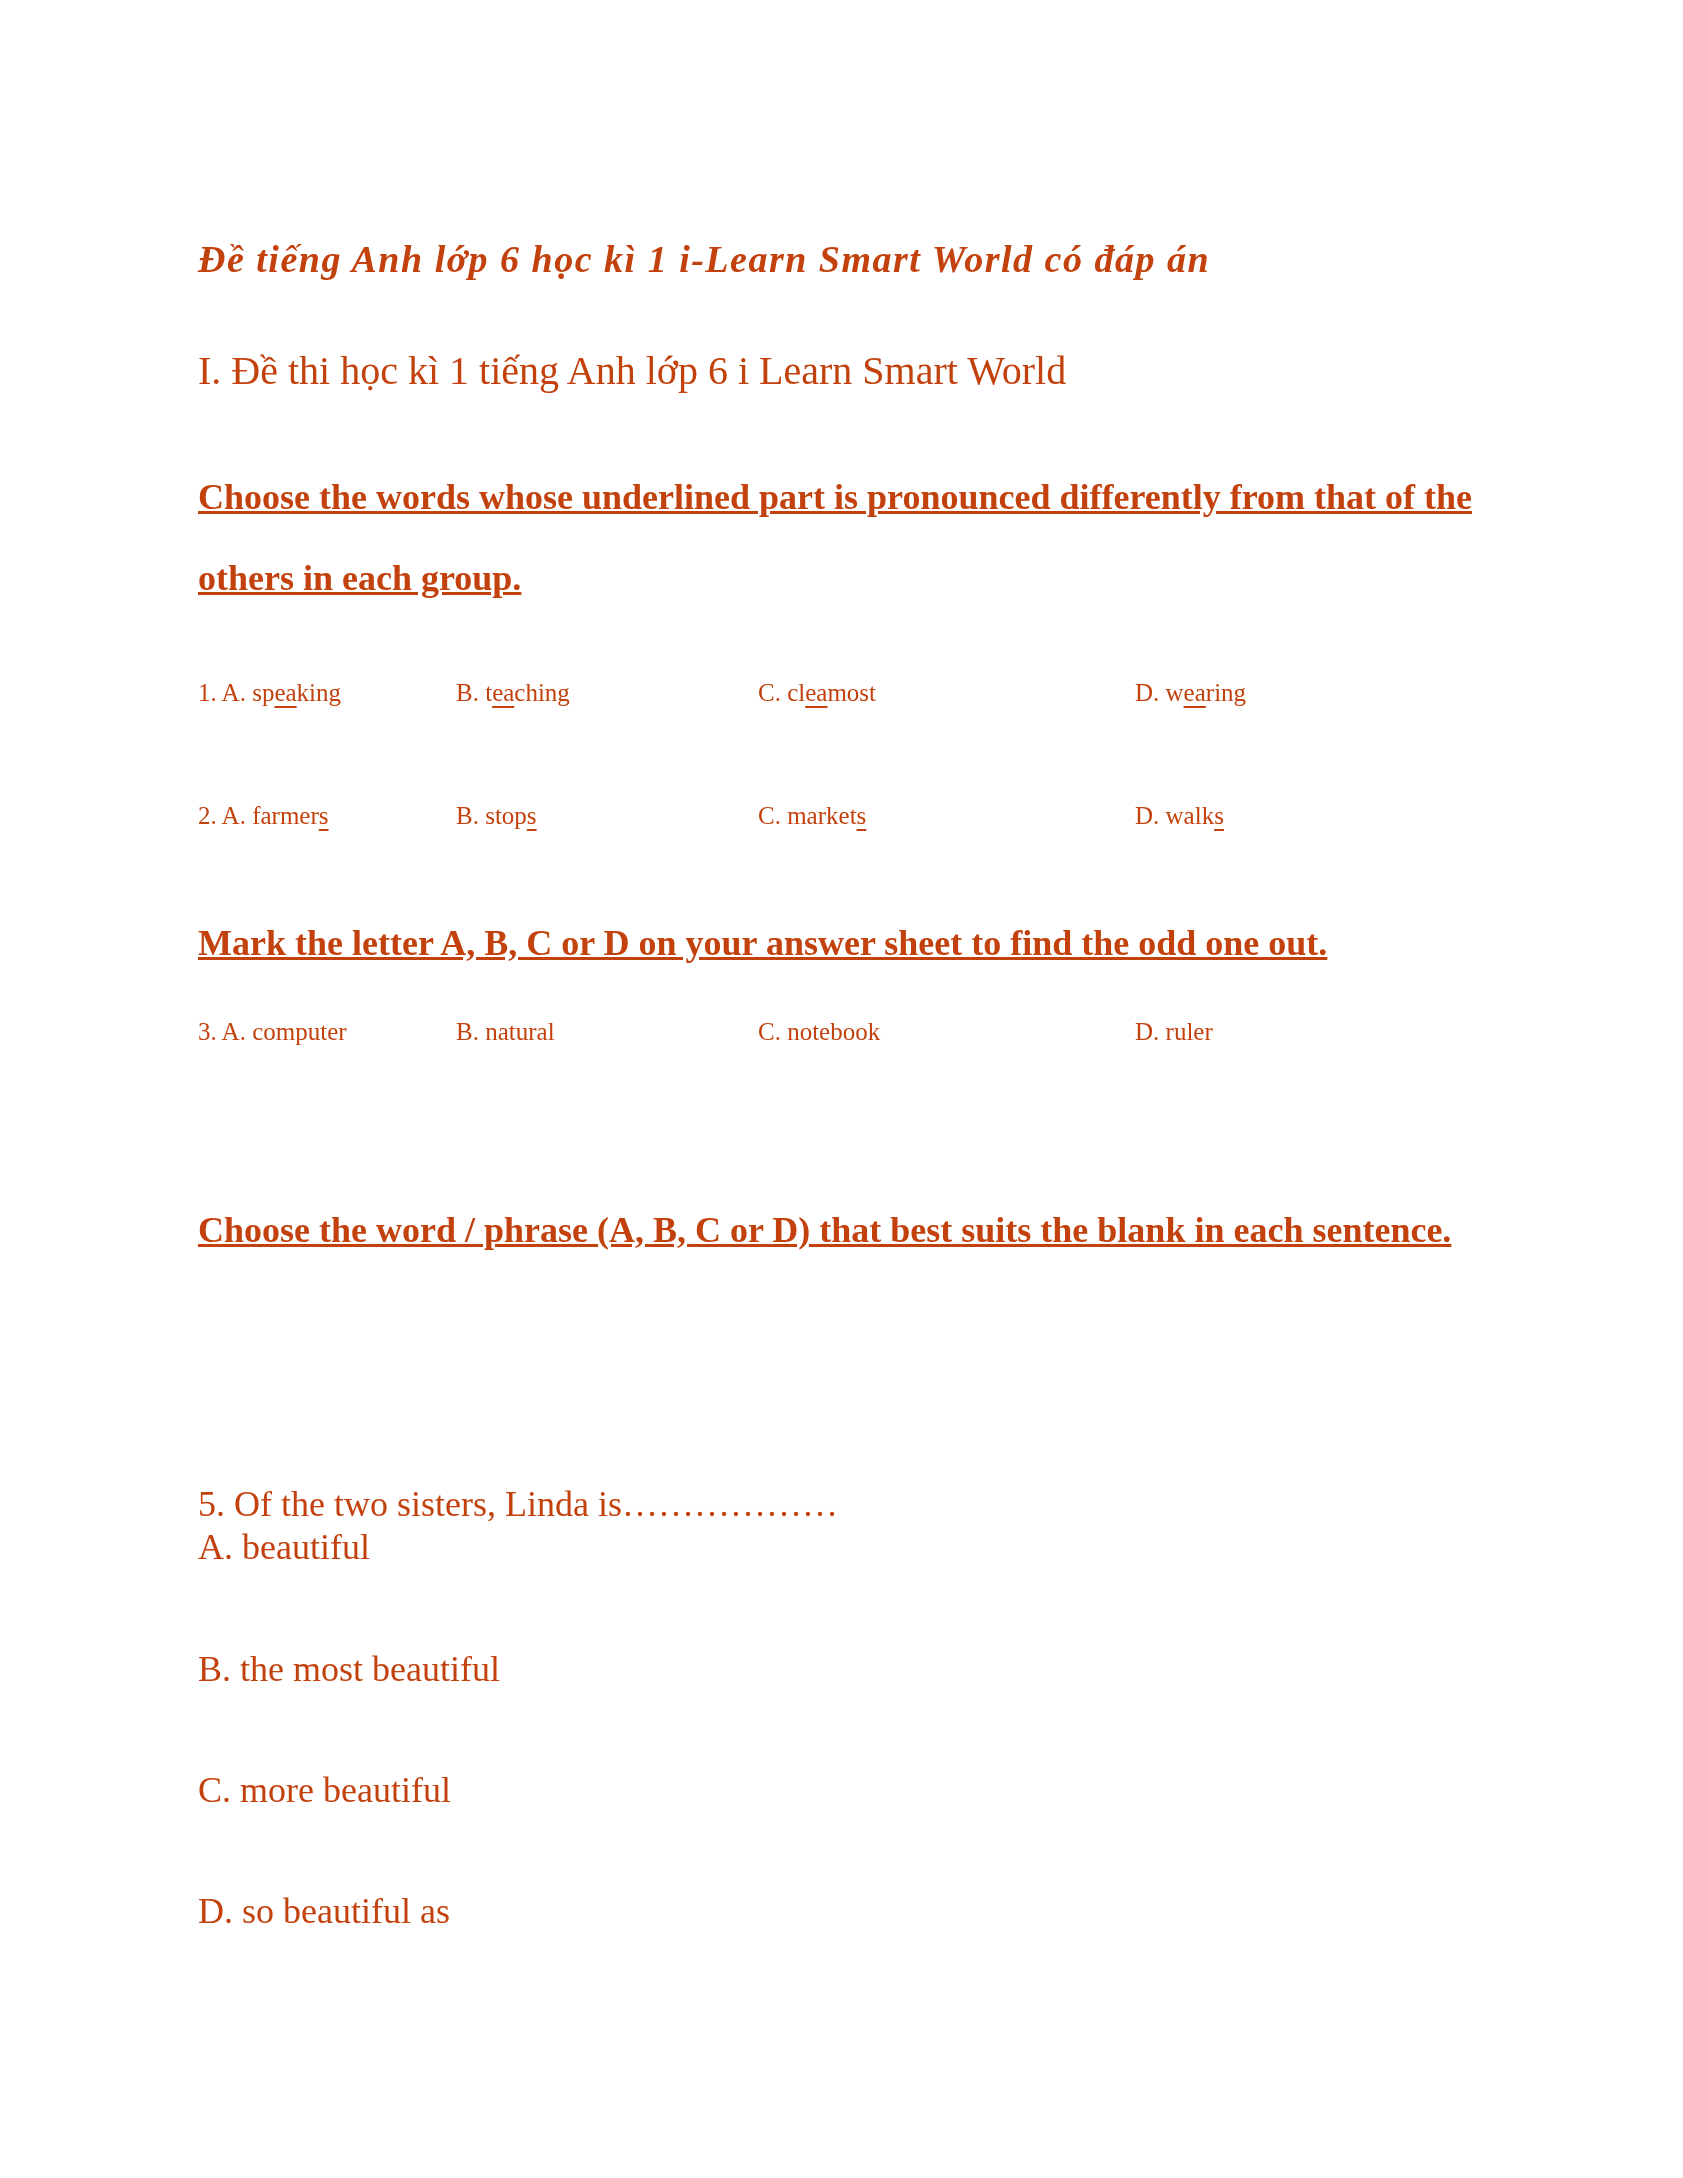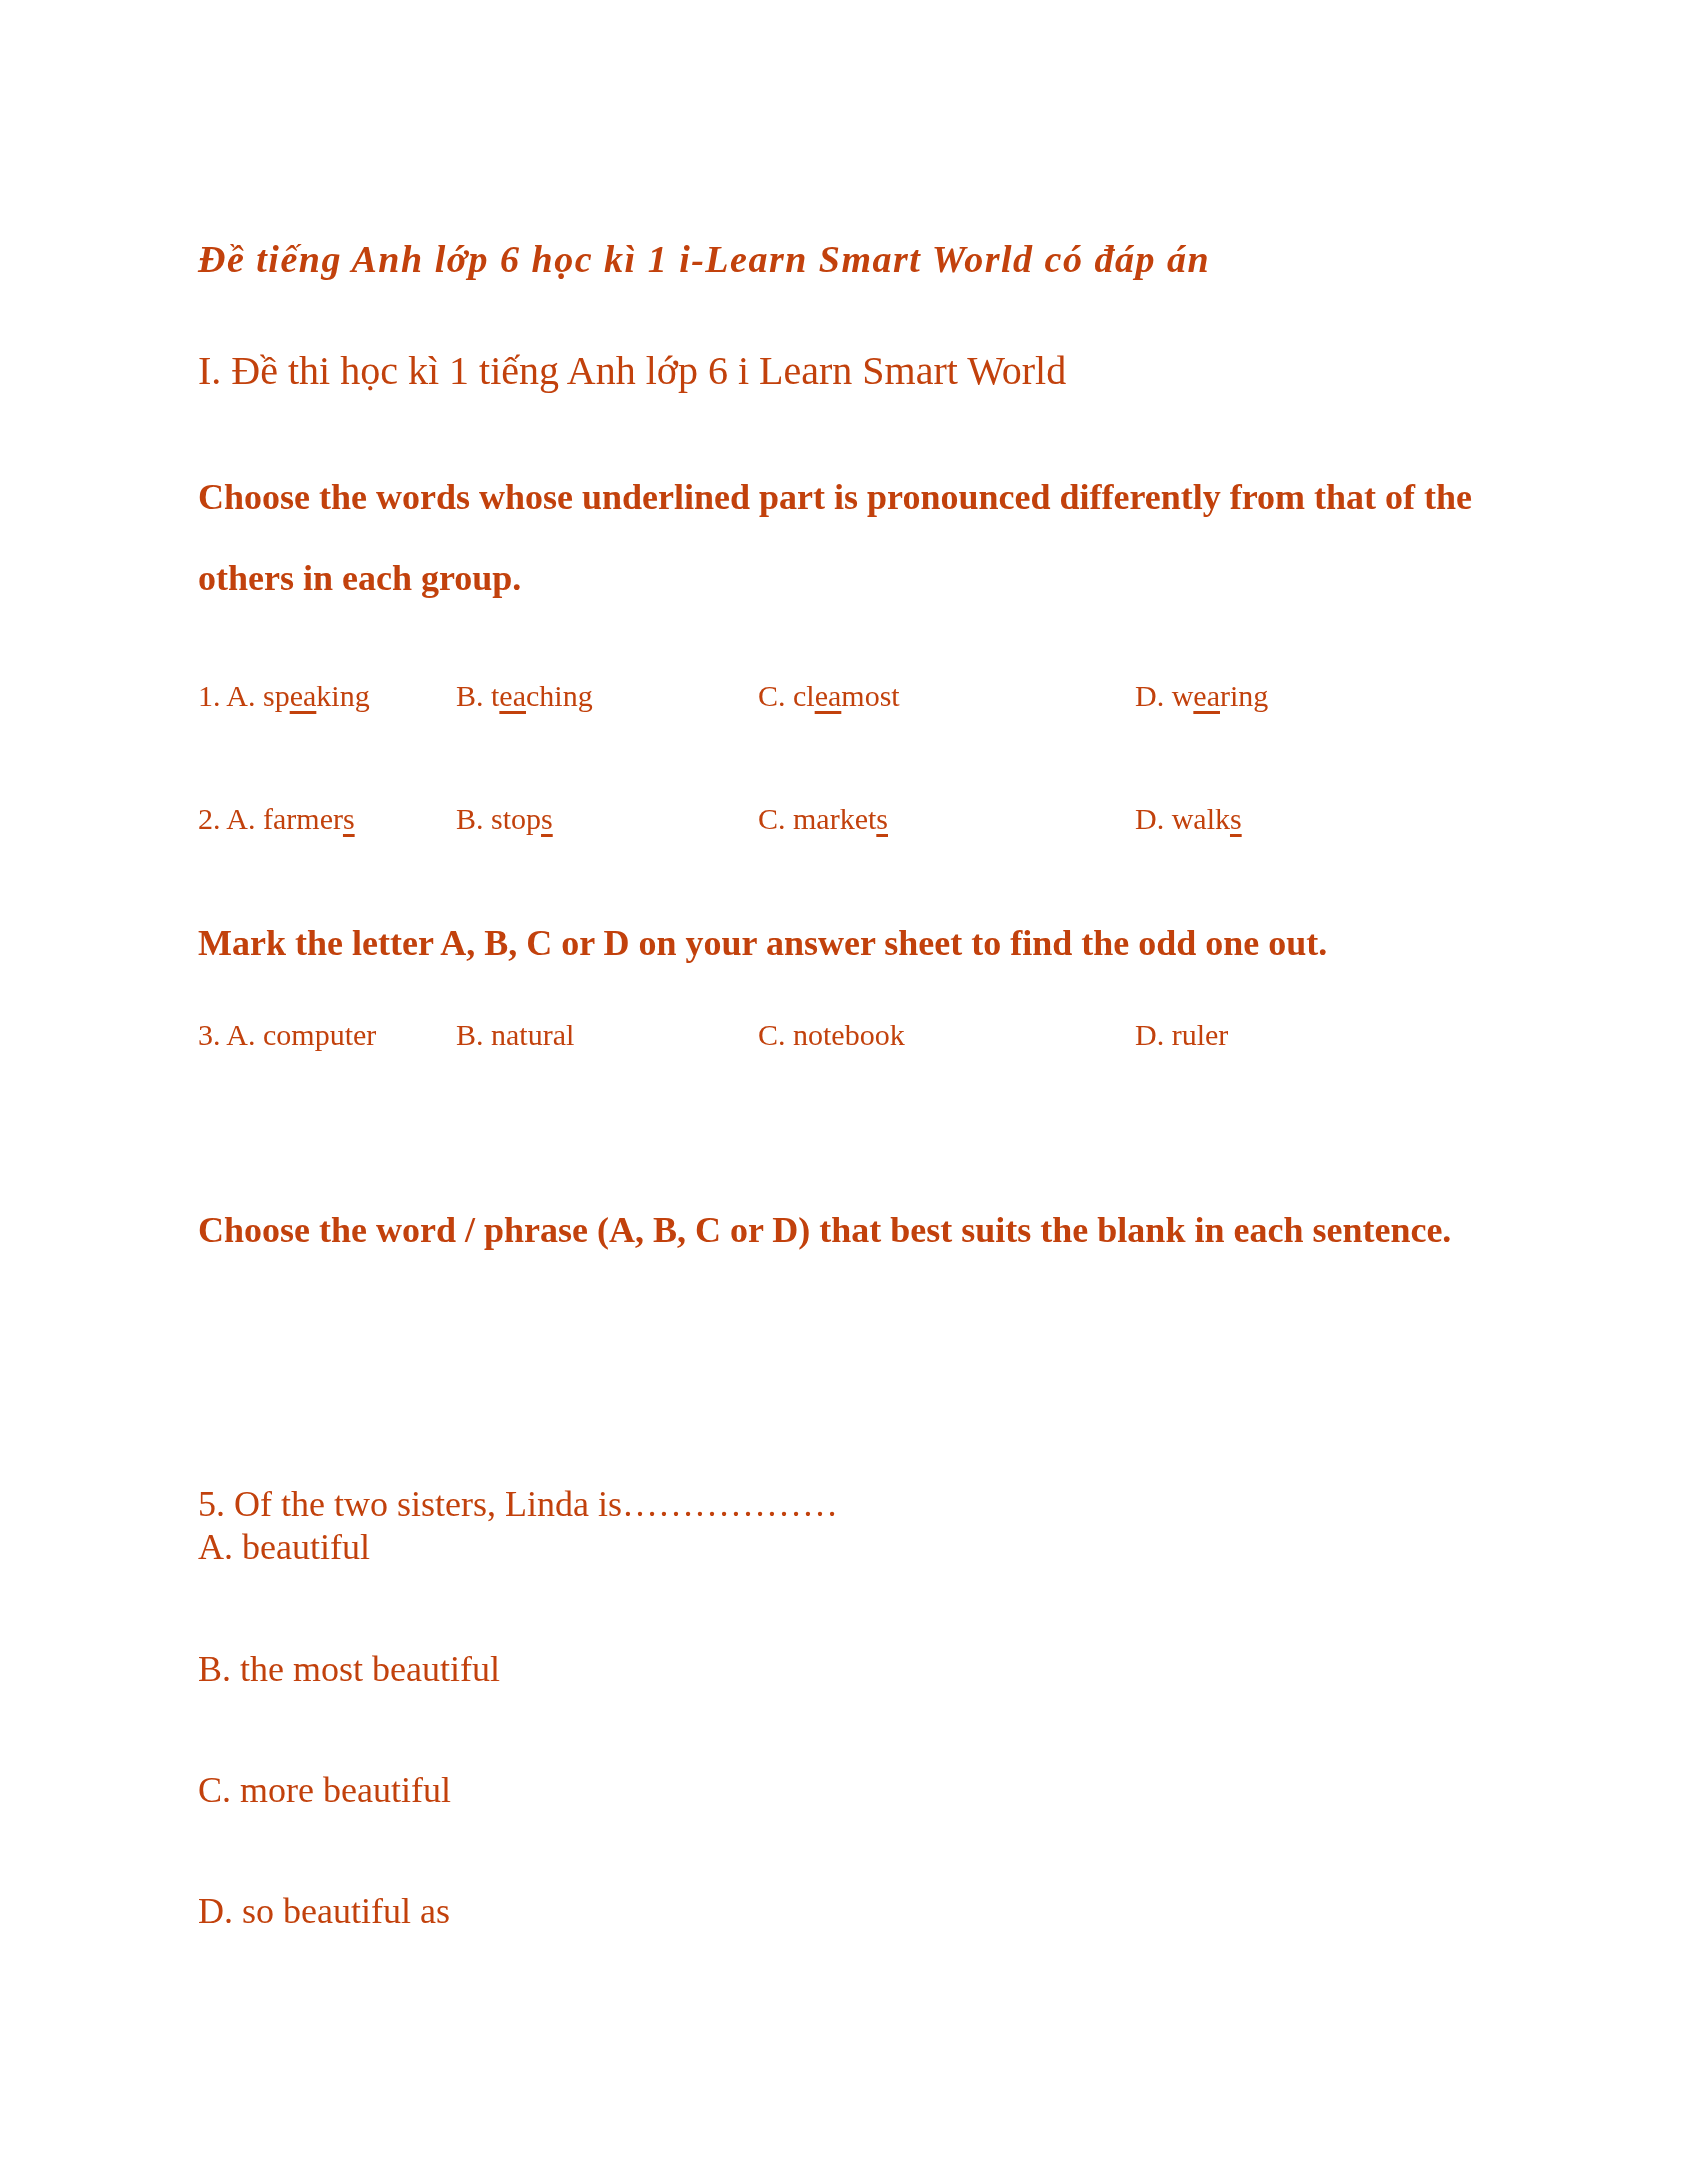--- a/index.html
+++ b/index.html
@@ -28,27 +28,28 @@
     font-weight: bold;
     font-style: italic;
     letter-spacing: 1.5px;
   }
   .h1 {
     font-size: 40px;
     font-weight: normal;
   }
   .bold {
     font-weight: bold;
+    text-decoration: underline;
   }
   .row {
     position: absolute;
     left: 0;
     width: 1679px;
     height: 50px;
-    font-size: 30px;
+    font-size: 25px;
   }
   .cell {
     position: absolute;
     white-space: nowrap;
     line-height: 1.15;
   }
   .u {
     text-decoration: underline;
     text-underline-offset: 5px;
   }

